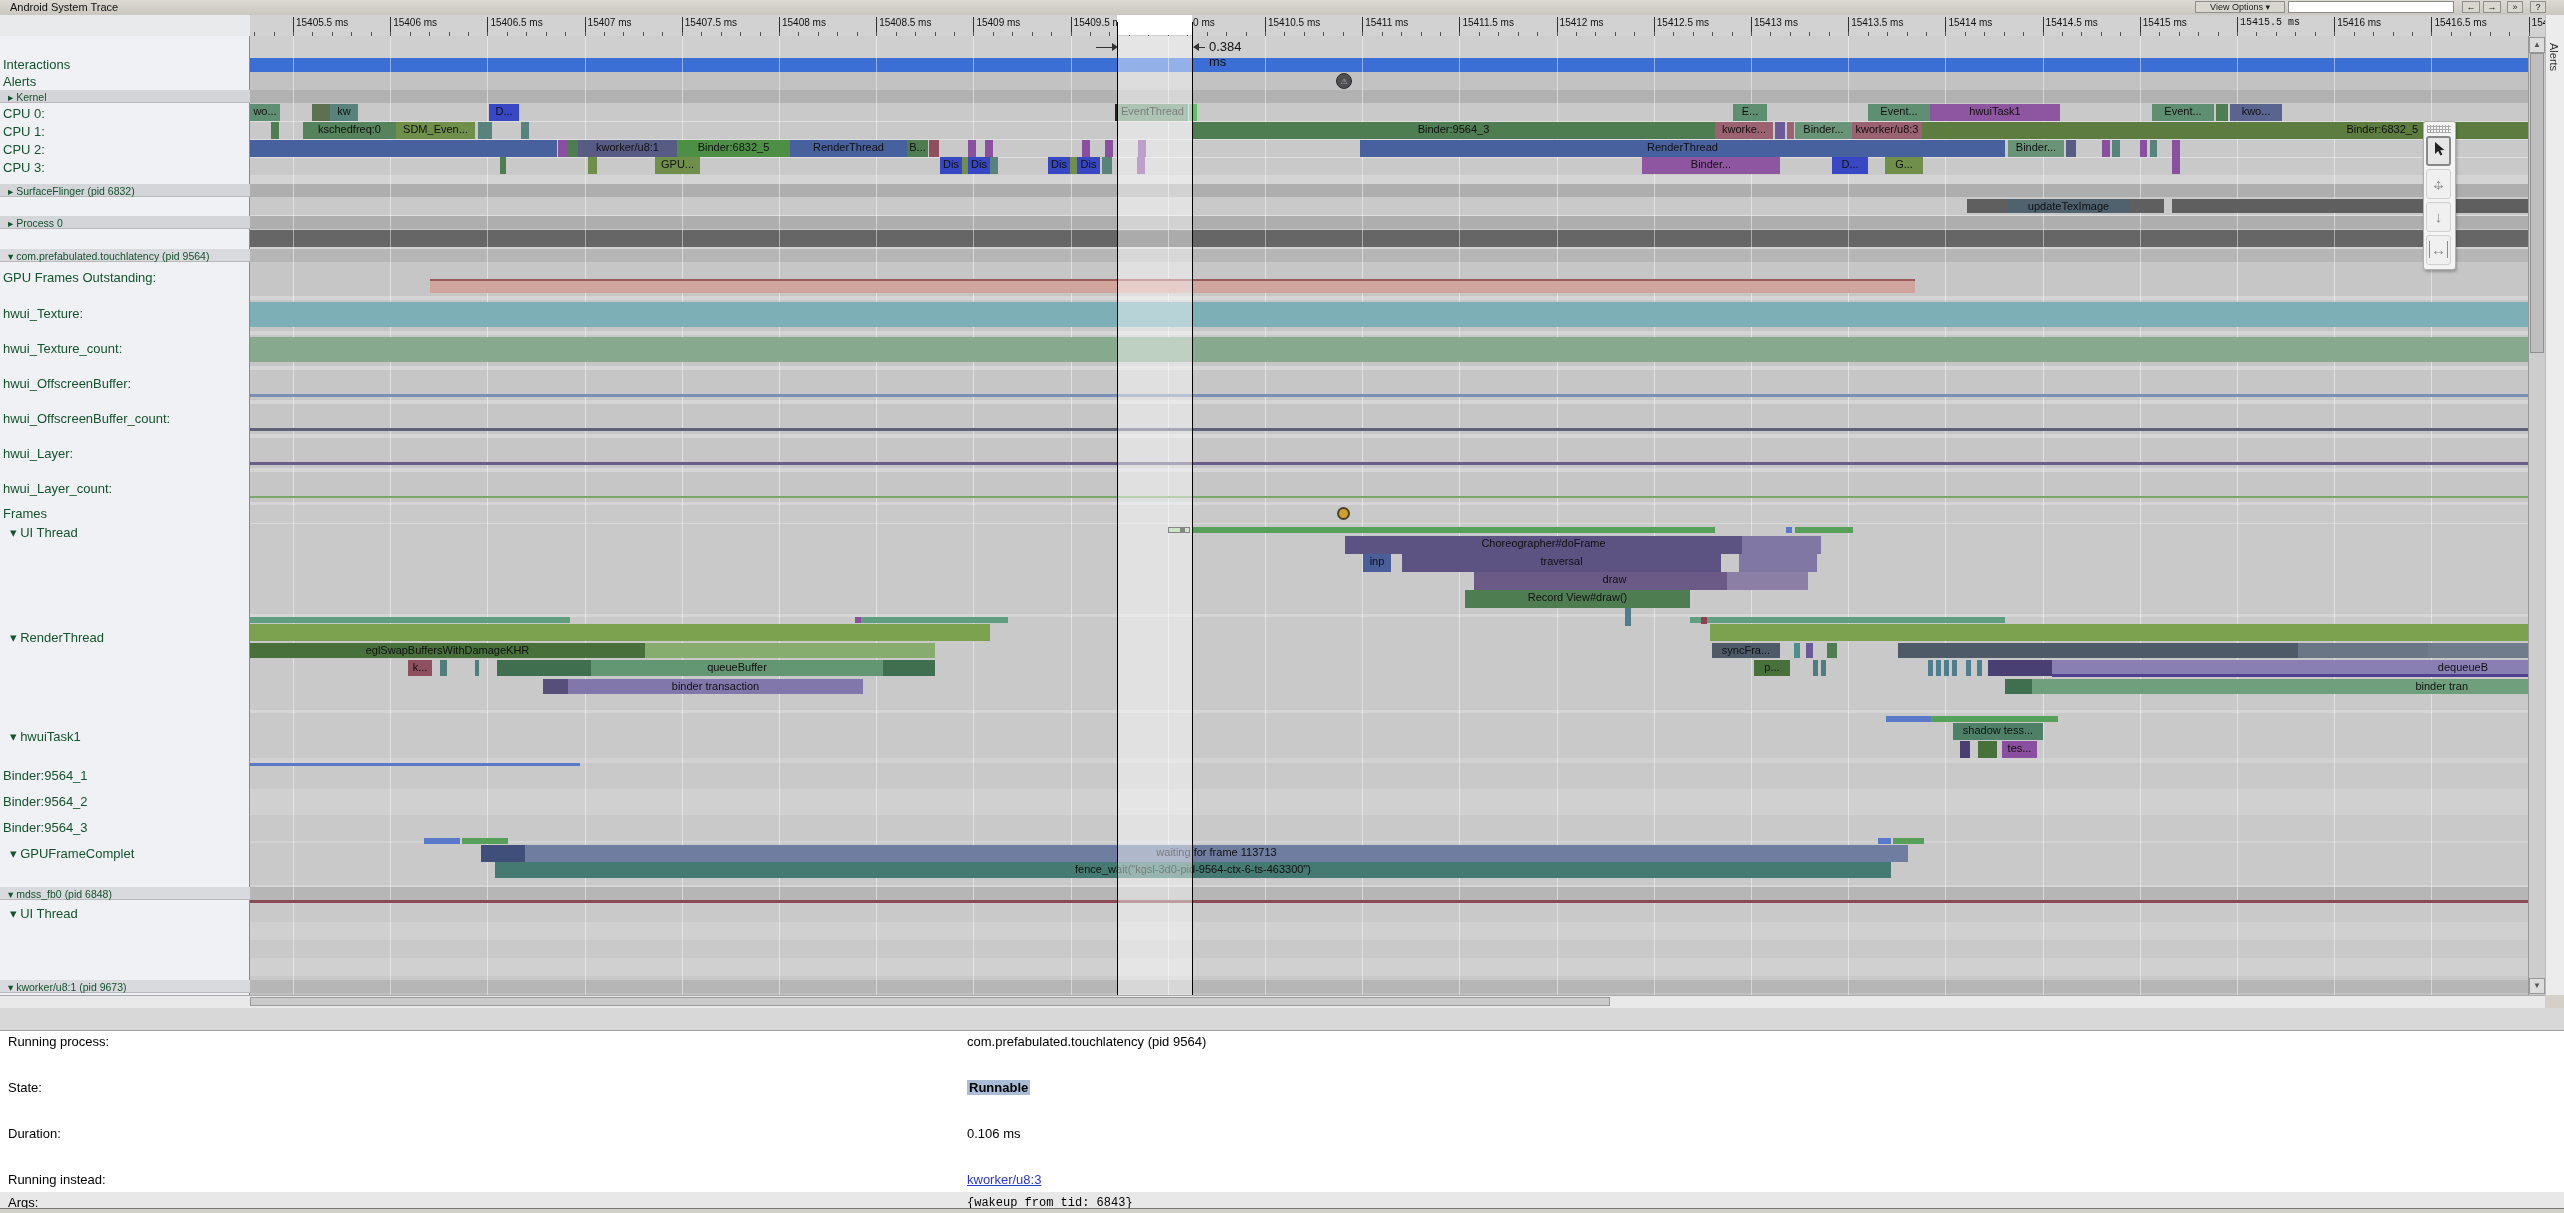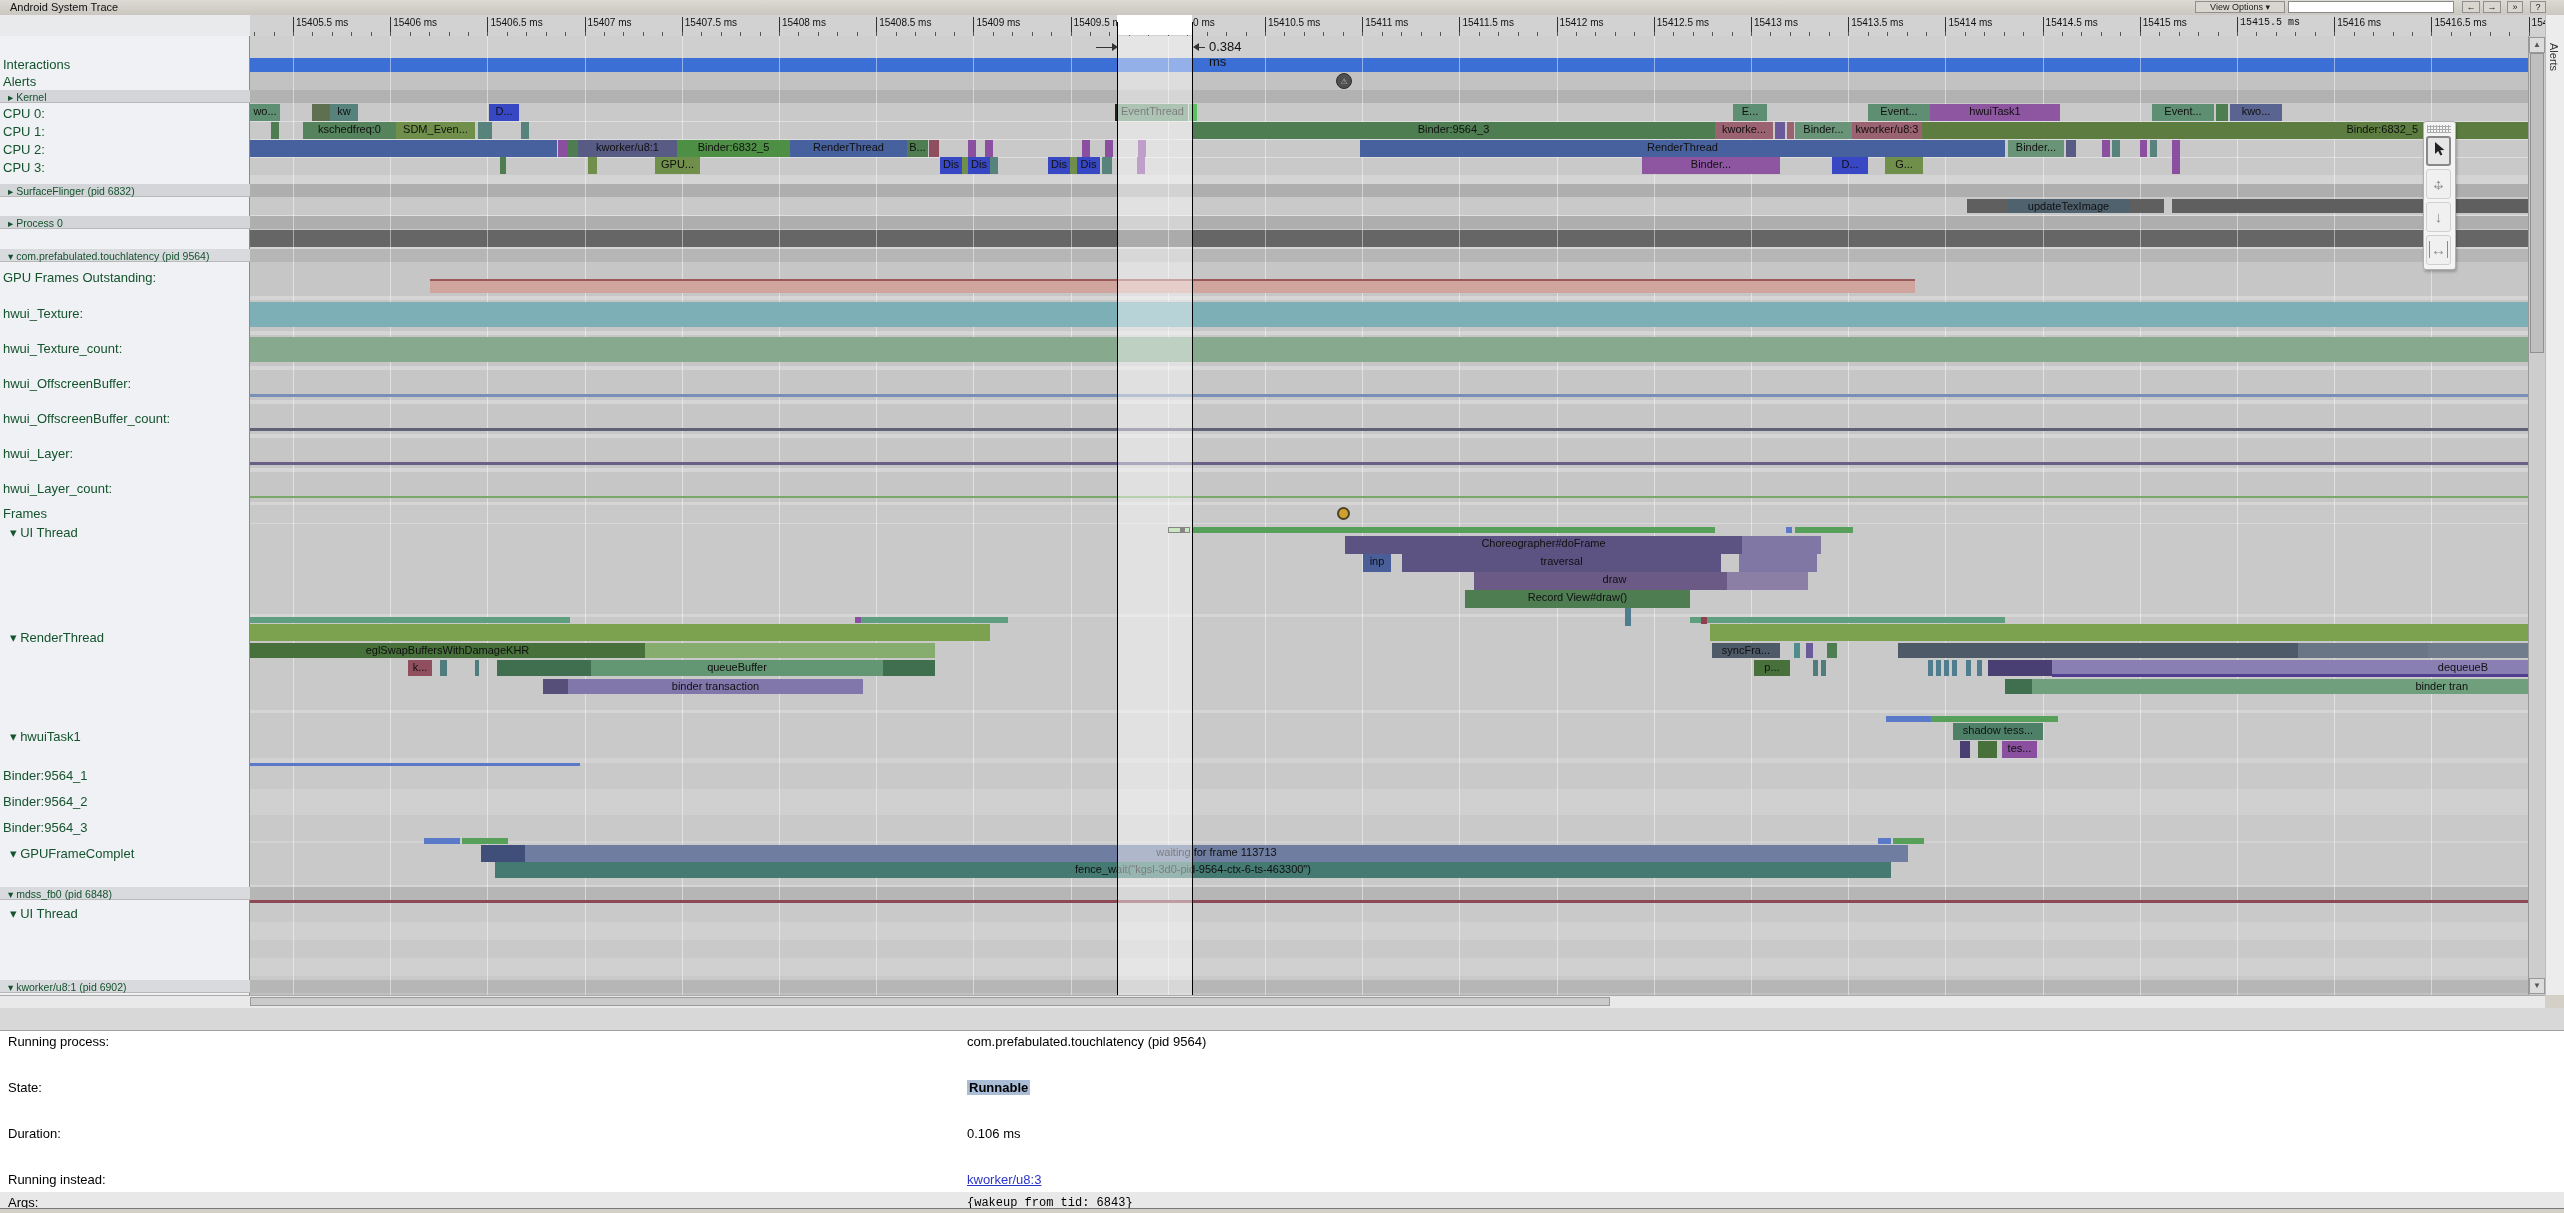--- a/index.html
+++ b/index.html
@@ -449,21 +449,21 @@
         <div class="sblabel" style="left: 3px; top: 470px; font-size: 13px;">Frames</div>
         <div class="sblabel" style="left: 10px; top: 489px; font-size: 13px;">▾  UI Thread</div>
         <div class="sblabel" style="left: 10px; top: 594px; font-size: 13px;">▾  RenderThread</div>
         <div class="sblabel" style="left: 10px; top: 693px; font-size: 13px;">▾  hwuiTask1</div>
         <div class="sblabel" style="left: 3px; top: 732px; font-size: 13px;">Binder:9564_1</div>
         <div class="sblabel" style="left: 3px; top: 758px; font-size: 13px;">Binder:9564_2</div>
         <div class="sblabel" style="left: 3px; top: 784px; font-size: 13px;">Binder:9564_3</div>
         <div class="sblabel" style="left: 10px; top: 810px; font-size: 13px;">▾  GPUFrameComplet</div>
         <div class="sblabel" style="left: 8px; top: 852px; font-size: 10.5px;">▾ mdss_fb0 (pid 6848)</div>
         <div class="sblabel" style="left: 10px; top: 870px; font-size: 13px;">▾  UI Thread</div>
-        <div class="sblabel" style="left: 8px; top: 945px; font-size: 10.5px;">▾ kworker/u8:1 (pid 6902)</div>
+        <div class="sblabel" style="left: 8px; top: 945px; font-size: 10.5px;">▾ kworker/u8:1 (pid 9673)</div>
       </div>
   </div>
 
   <div class="abs selline" id="selline1" style="left: 1117px; top: 22px; height: 973px;"></div>
   <div class="abs selline" id="selline2" style="left: 1192px; top: 22px; height: 973px;"></div>
   <div class="abs" id="annotation">
     <div class="annline" style="left:1096px;top:47px;width:16px;"></div>
     <div class="anntri" style="left:1112px;top:43px;border-top:4px solid transparent;border-bottom:4px solid transparent;border-left:6px solid #333;"></div>
     <div class="anntri" style="left:1193px;top:43px;border-top:4px solid transparent;border-bottom:4px solid transparent;border-right:6px solid #333;"></div>
     <div class="annline" style="left:1199px;top:47px;width:6px;"></div>

